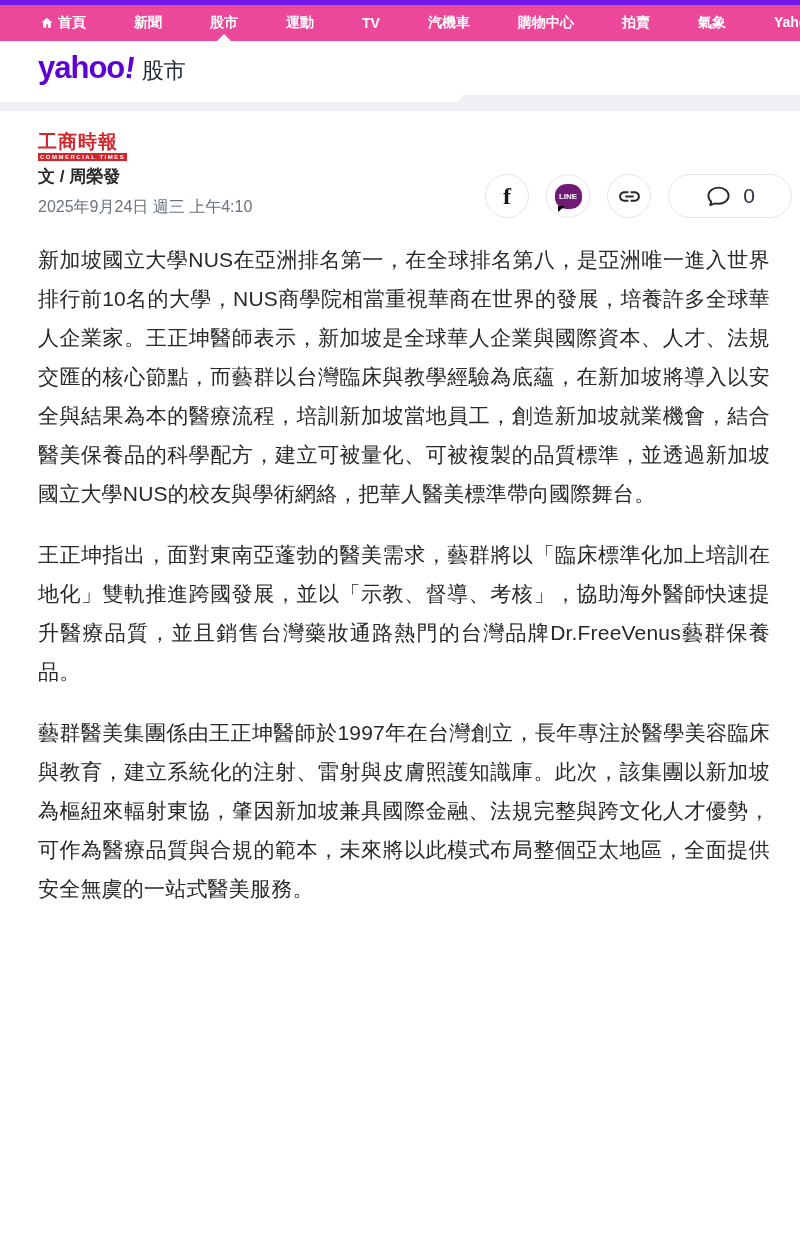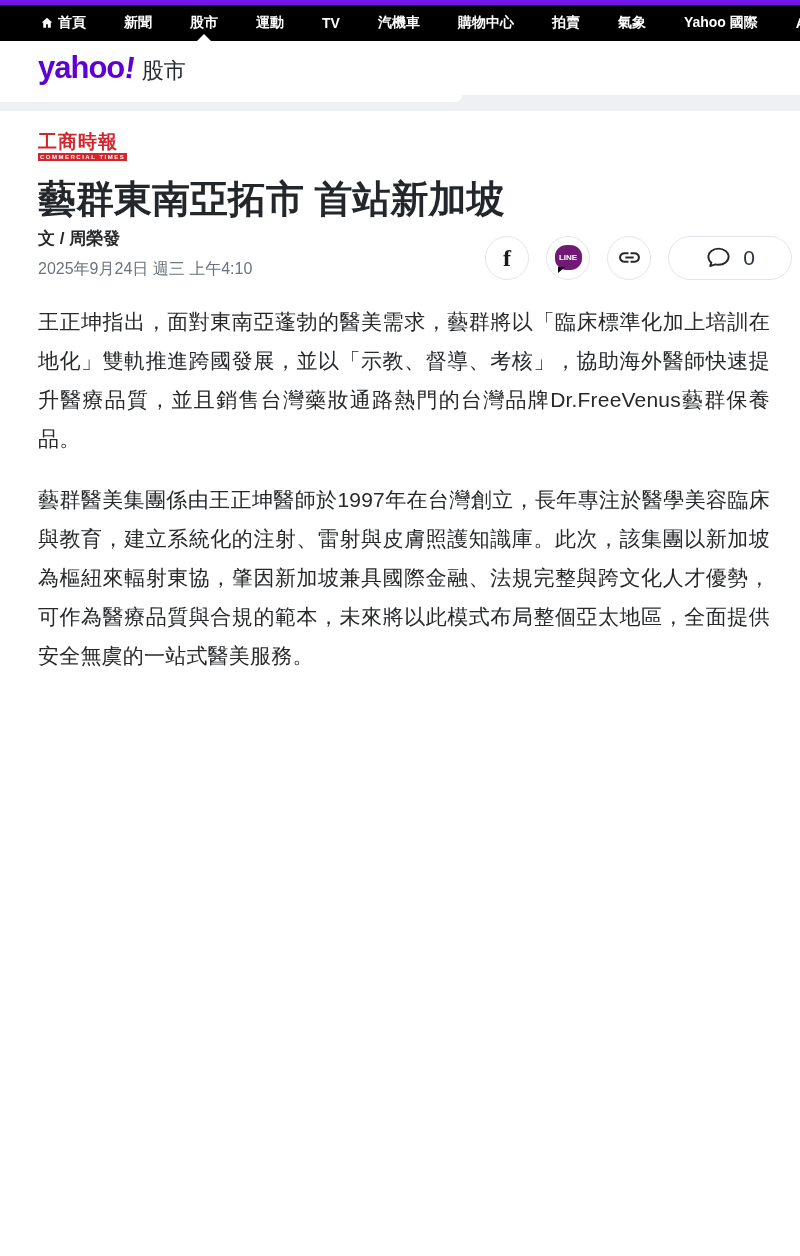--- a/index.html
+++ b/index.html
@@ -8,23 +8,23 @@
     width: 800px; height: 1256px; overflow: hidden;
     background: #ffffff;
     font-family: "Liberation Sans", "DejaVu Sans", sans-serif;
   }
 
   
   .top-strip { height: 5px; background: #7317e8; }
 
   
   .topnav {
-    height: 36px; background: #000000;
+    height: 36px; background: #ec4899;
     display: flex; align-items: center;
-    padding-left: 40px; gap: 38px;
+    padding-left: 40px; gap: 48px;
     overflow: hidden; white-space: nowrap;
   }
   .nav-item {
     position: relative; height: 36px;
     display: flex; align-items: center; gap: 4px;
     color: #ffffff; font-size: 14px; font-weight: bold;
     cursor: pointer; flex: 0 0 auto;
   }
   .nav-item .home-ic { display: inline-flex; }
   .nav-item.active::after {
@@ -174,21 +174,20 @@
   <div class="gap-white"></div>
 </div>
 
 <main class="article">
 
   <div class="source-logo">
     <div class="source-name">工商時報</div>
     <div class="source-sub">COMMERCIAL TIMES</div>
   </div>
 
-  <h1 class="title">藝群東南亞拓市 首站新加坡</h1>
 
   <div class="meta-row">
     <div class="byline-block">
       <div class="byline">文 / 周榮發</div>
       <div class="datetime">2025年9月24日 週三 上午4:10</div>
     </div>
     <div class="share-row">
       <button class="share-btn">
         <span class="fb-f">f</span>
       </button>
@@ -209,17 +208,18 @@
           <svg width="27" height="27" viewBox="0 0 24 24" fill="none" stroke="#26282a" stroke-width="1.7" stroke-linejoin="round">
               <path d="M21 11.3c0 4.0-4.03 7.2-9 7.2-1.02 0-2-.14-2.9-.4L4.6 19.6l1.0-3.0C4.1 15.3 3 13.4 3 11.3 3 7.3 7.03 4.1 12 4.1s9 3.2 9 7.2z"></path>
             </svg>
         </span>
         <span class="comment-count">0</span>
       </button>
     </div>
   </div>
 
   <div class="body-text">
+    <p class="para">新加坡國立大學NUS在亞洲排名第一，在全球排名第八，是亞洲唯一進入世界排行前10名的大學，NUS商學院相當重視華商在世界的發展，培養許多全球華人企業家。王正坤醫師表示，新加坡是全球華人企業與國際資本、人才、法規交匯的核心節點，而藝群以台灣臨床與教學經驗為底蘊，在新加坡將導入以安全與結果為本的醫療流程，培訓新加坡當地員工，創造新加坡就業機會，結合醫美保養品的科學配方，建立可被量化、可被複製的品質標準，並透過新加坡國立大學NUS的校友與學術網絡，把華人醫美標準帶向國際舞台。</p>
     <p class="para">王正坤指出，面對東南亞蓬勃的醫美需求，藝群將以「臨床標準化加上培訓在地化」雙軌推進跨國發展，並以「示教、督導、考核」，協助海外醫師快速提升醫療品質，並且銷售台灣藥妝通路熱門的台灣品牌Dr.FreeVenus藝群保養品。</p>
     <p class="para">藝群醫美集團係由王正坤醫師於1997年在台灣創立，長年專注於醫學美容臨床與教育，建立系統化的注射、雷射與皮膚照護知識庫。此次，該集團以新加坡為樞紐來輻射東協，肇因新加坡兼具國際金融、法規完整與跨文化人才優勢，可作為醫療品質與合規的範本，未來將以此模式布局整個亞太地區，全面提供安全無虞的一站式醫美服務。</p>
   </div>
 
 </main>
 
 </body></html>

